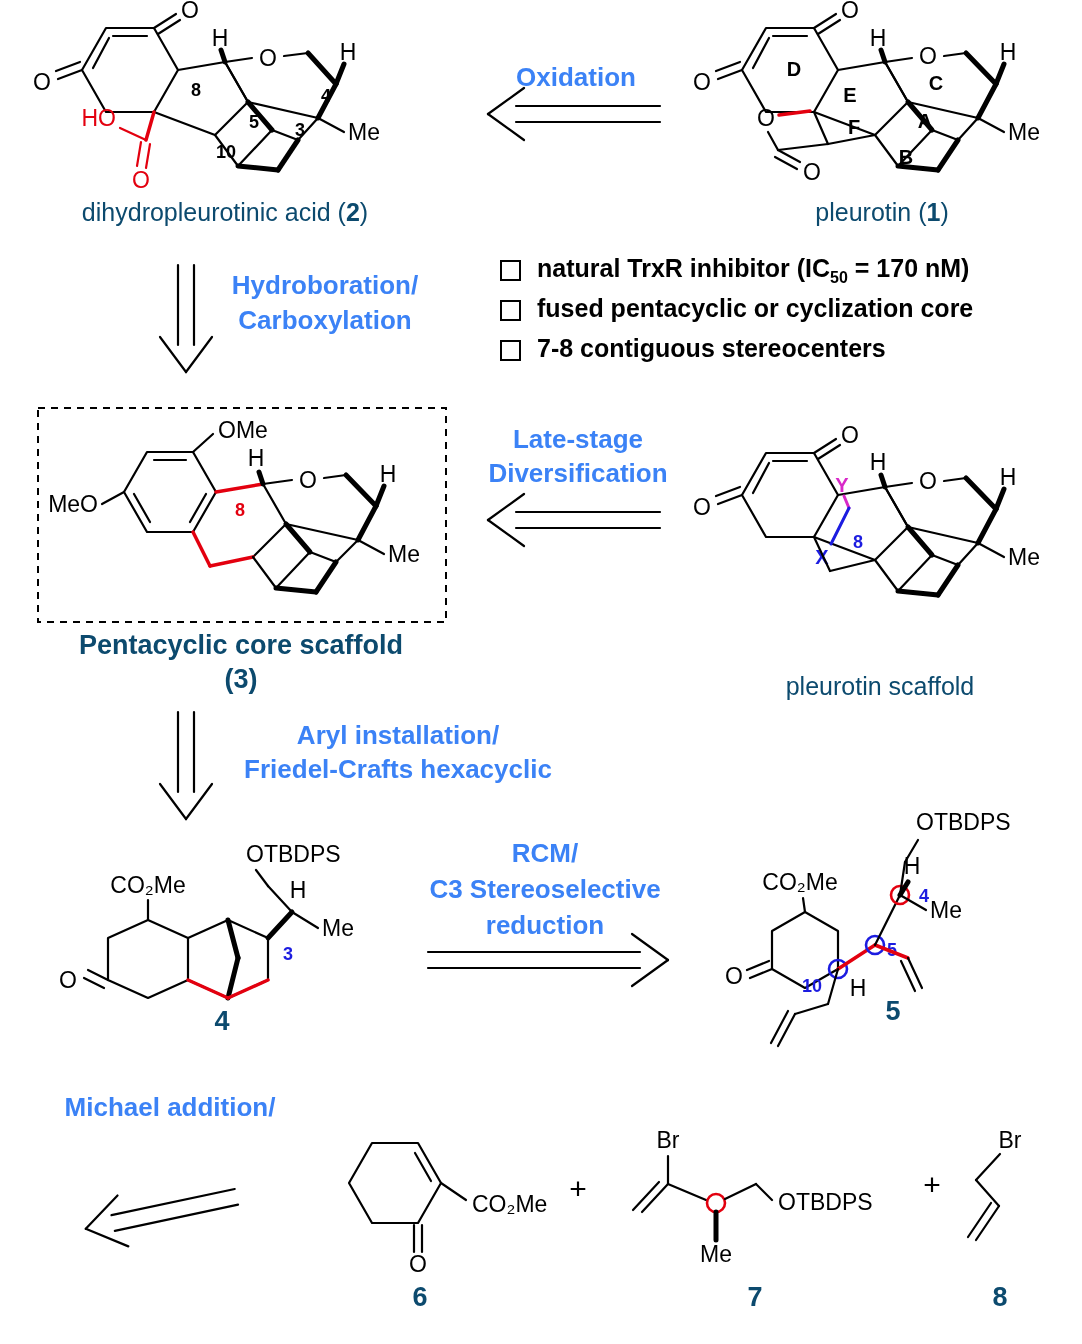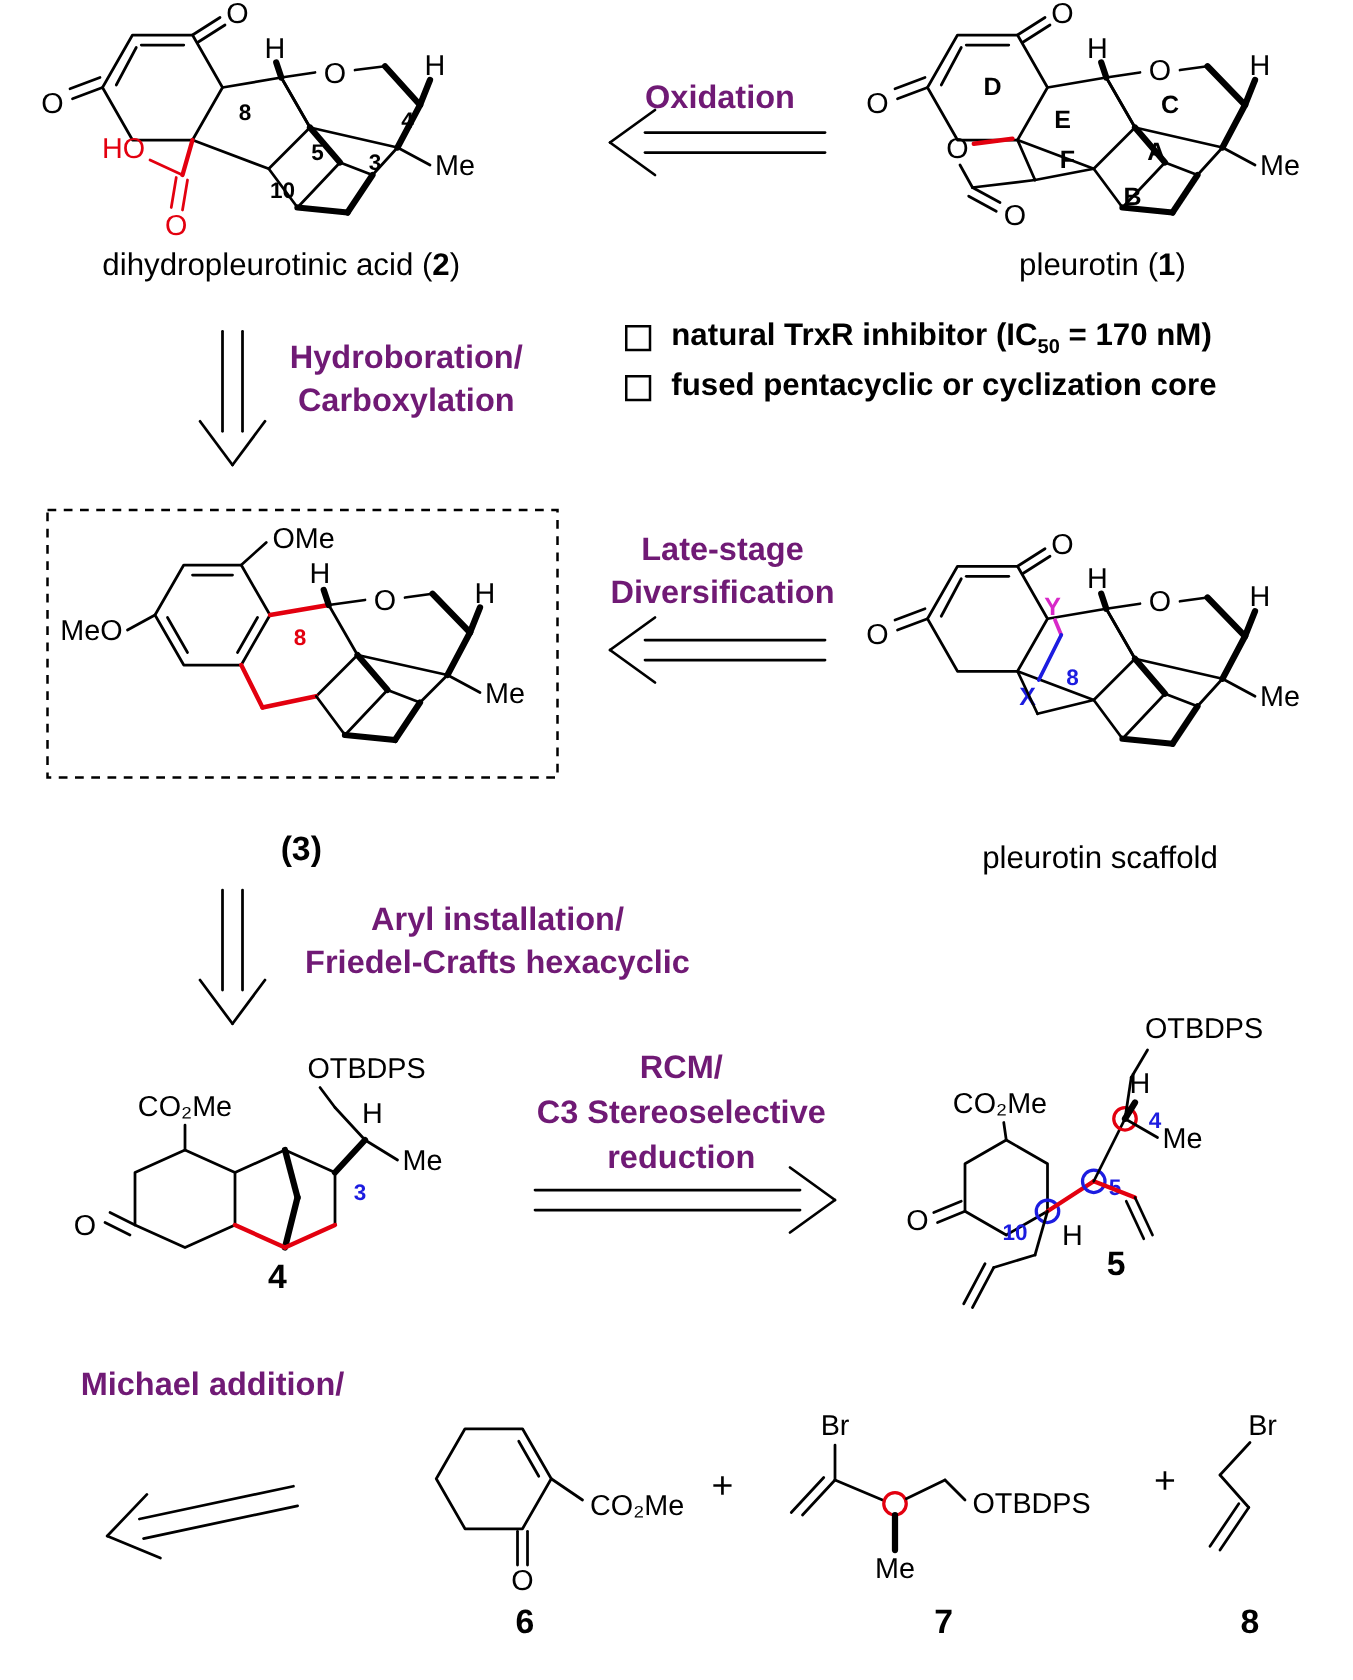--- a/index.html
+++ b/index.html
@@ -16,23 +16,23 @@
   .atom{font-size:23px;fill:#000;}
   .atom-red{fill:#e3000f;}
   .numlbl{font-size:18px;font-weight:bold;fill:#000;}
   .num-blue{fill:#1c1ce0;}
   .num-red{fill:#e3000f;}
   .ringlbl{font-size:20px;font-weight:bold;fill:#000;}
   .lbl-mag{fill:#d828c8;font-size:20px;font-weight:bold;}
   .lbl-blue{fill:#1c1ce0;font-size:20px;font-weight:bold;}
   .circ-red{stroke:#e3000f;fill:none;stroke-width:2.6;}
   .circ-blue{stroke:#1c1ce0;fill:none;stroke-width:2.6;}
-  .rxn{position:absolute;color:#701a75;font-weight:700;font-size:26px;text-align:center;
+  .rxn{position:absolute;color:#3b82f6;font-weight:700;font-size:26px;text-align:center;
        transform:translateX(-50%);white-space:nowrap;}
-  .cap{position:absolute;font-size:25px;color:#000000;text-align:center;
+  .cap{position:absolute;font-size:25px;color:#0c4a6e;text-align:center;
        transform:translateX(-50%);white-space:nowrap;}
   .cap .bnum{font-weight:bold;}
   .bigbold{font-weight:bold;font-size:27px;}
   .bullets{position:absolute;left:500px;top:250px;}
   .bullet-row{display:flex;align-items:center;gap:16px;height:40px;
               font-size:25px;font-weight:700;color:#000;white-space:nowrap;}
   .bullet-box{width:17px;height:17px;border:2.2px solid #000;display:inline-block;flex:none;}
   .bullet-row sub{font-size:16px;}
   .plus{position:absolute;font-size:30px;color:#000;transform:translateX(-50%);}
 </style>
@@ -350,24 +350,29 @@
 
 <div class="bullets">
   <div class="bullet-row">
     <span class="bullet-box"></span>
     <span><span>natural TrxR inhibitor (IC</span><sub>50</sub><span> = 170 nM)</span></span>
   </div>
   <div class="bullet-row">
     <span class="bullet-box"></span>
     <span><span>fused pentacyclic or cyclization core</span><sub></sub><span></span></span>
   </div>
+  <div class="bullet-row">
+    <span class="bullet-box"></span>
+    <span><span>7-8 contiguous stereocenters</span><sub></sub><span></span></span>
+  </div>
 </div>
 
 <div class="cap" style="left:225px;top:198px"><span>dihydropleurotinic acid (</span><span class="bnum">2</span><span>)</span></div>
 <div class="cap" style="left:882px;top:198px"><span>pleurotin (</span><span class="bnum">1</span><span>)</span></div>
+<div class="cap bigbold" style="left:241px;top:630px">Pentacyclic core scaffold</div>
 <div class="cap bigbold" style="left:241px;top:664px">(3)</div>
 <div class="cap" style="left:880px;top:672px">pleurotin scaffold</div>
 <div class="cap bigbold" style="left:222px;top:1006px">4</div>
 <div class="cap bigbold" style="left:893px;top:996px">5</div>
 <div class="cap bigbold" style="left:420px;top:1282px">6</div>
 <div class="cap bigbold" style="left:755px;top:1282px">7</div>
 <div class="cap bigbold" style="left:1000px;top:1282px">8</div>
 <div class="plus" style="left:578px;top:1172px">+</div>
 <div class="plus" style="left:932px;top:1168px">+</div>
 

